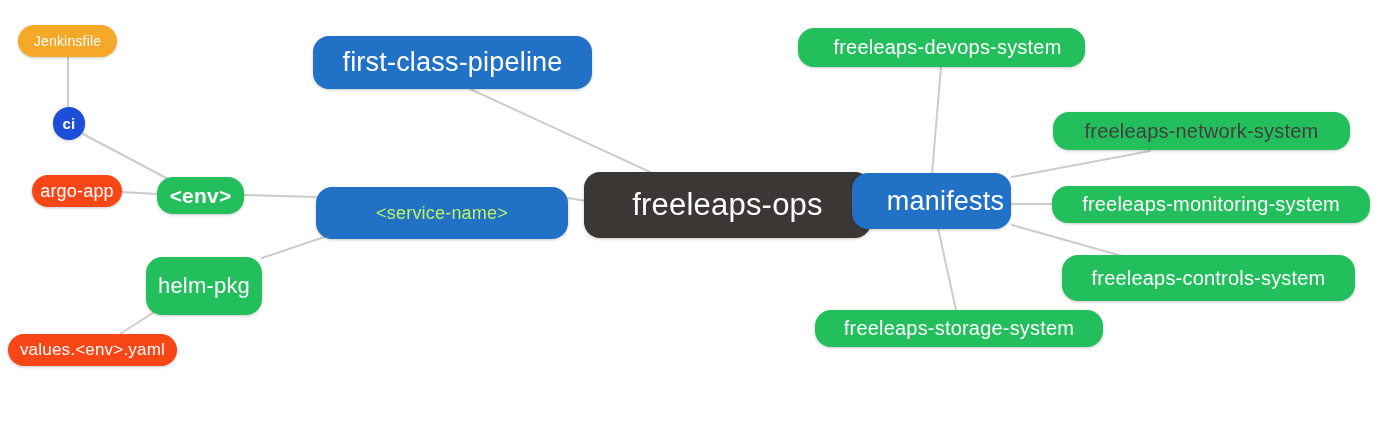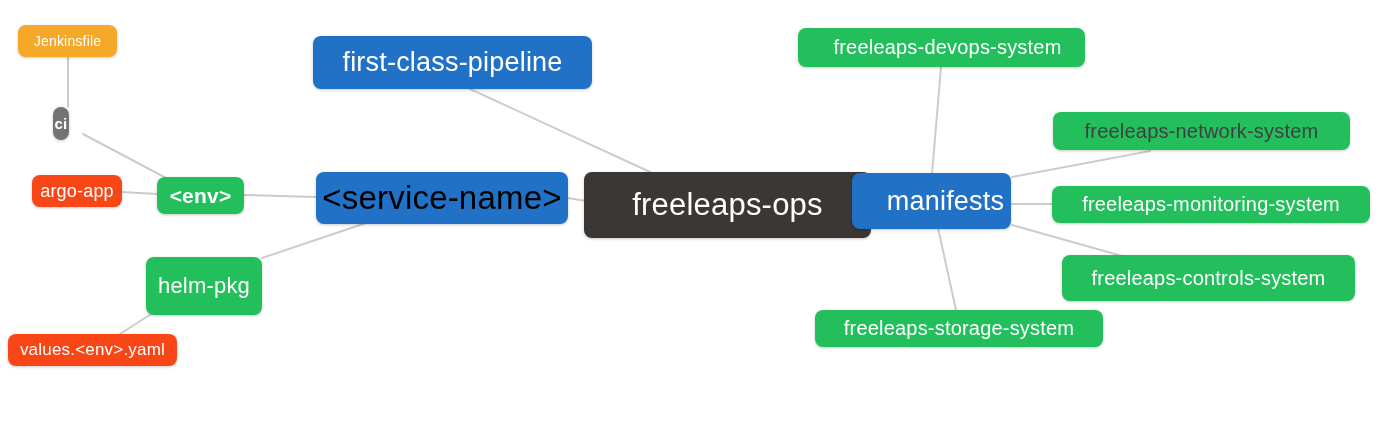--- a/index.html
+++ b/index.html
@@ -8,21 +8,21 @@
     background:#ffffff;
     font-family:"Liberation Sans", sans-serif;
     position:relative;overflow:hidden;
   }
   #canvas{position:absolute;left:0;top:0;width:1390px;height:421px;}
   #edges{position:absolute;left:0;top:0;width:1390px;height:421px;}
   .node{
     position:absolute;
     display:flex;align-items:center;justify-content:center;
     color:#ffffff;
-    border-radius:8px;
+    border-radius:16px;
     box-shadow:0 1px 3px rgba(0,0,0,0.22);
     white-space:nowrap;
     letter-spacing:0.2px;
     cursor:pointer;
     box-sizing:border-box;
     user-select:none;
   }
 </style>
 </head>
 <body>
@@ -39,27 +39,27 @@
       <line x1="173" y1="300" x2="120" y2="334" stroke="#CCCCCC" stroke-width="2" stroke-linecap="round"></line>
       <line x1="845" y1="202" x2="854" y2="201" stroke="#CCCCCC" stroke-width="2" stroke-linecap="round"></line>
       <line x1="932" y1="174" x2="941" y2="67" stroke="#CCCCCC" stroke-width="2" stroke-linecap="round"></line>
       <line x1="1012" y1="177" x2="1150" y2="151" stroke="#CCCCCC" stroke-width="2" stroke-linecap="round"></line>
       <line x1="1011" y1="204" x2="1052" y2="204" stroke="#CCCCCC" stroke-width="2" stroke-linecap="round"></line>
       <line x1="1012" y1="225" x2="1122" y2="256" stroke="#CCCCCC" stroke-width="2" stroke-linecap="round"></line>
       <line x1="938" y1="228" x2="956" y2="310" stroke="#CCCCCC" stroke-width="2" stroke-linecap="round"></line>
     </svg>
   <div id="nodes">
       <div class="node" style="left: 18px; top: 25px; width: 99px; height: 32px; font-size: 14px; font-weight: 400; background: rgb(246, 168, 41); color: rgb(255, 255, 255);">Jenkinsfile</div>
-      <div class="node" style="left: 53px; top: 107px; width: 16px; height: 33px; font-size: 15px; font-weight: 700; background: #737373; color: rgb(255, 255, 255);">ci</div>
+      <div class="node" style="left: 53px; top: 107px; width: 32px; height: 33px; font-size: 15px; font-weight: 700; background: #1d4ed8; color: rgb(255, 255, 255);">ci</div>
       <div class="node" style="left: 32px; top: 175px; width: 90px; height: 32px; font-size: 18px; font-weight: 400; background: rgb(249, 70, 22); color: rgb(255, 255, 255);">argo-app</div>
       <div class="node" style="left: 157px; top: 177px; width: 87px; height: 37px; font-size: 21px; font-weight: 700; background: rgb(35, 191, 92); color: rgb(255, 255, 255);">&lt;env&gt;</div>
       <div class="node" style="left: 146px; top: 257px; width: 116px; height: 58px; font-size: 22px; font-weight: 400; background: rgb(35, 191, 92); color: rgb(255, 255, 255);">helm-pkg</div>
       <div class="node" style="left: 8px; top: 334px; width: 169px; height: 32px; font-size: 17px; font-weight: 400; background: rgb(249, 70, 22); color: rgb(255, 255, 255);">values.&lt;env&gt;.yaml</div>
       <div class="node" style="left: 313px; top: 36px; width: 279px; height: 53px; font-size: 27px; font-weight: 400; background: rgb(33, 113, 198); color: rgb(255, 255, 255);">first-class-pipeline</div>
-      <div class="node" style="left: 316px; top: 172px; width: 252px; height: 52px; font-size: 33px; font-weight: 400; background: rgb(33, 113, 198); color: #000000;">&lt;service-name&gt;</div>
+      <div class="node" style="left: 316px; top: 187px; width: 252px; height: 52px; font-size: 18px; font-weight: 400; background: rgb(33, 113, 198); color: #bef264;">&lt;service-name&gt;</div>
       <div class="node" style="left: 584px; top: 172px; width: 287px; height: 66px; font-size: 31px; font-weight: 400; background: rgb(59, 55, 53); color: rgb(255, 255, 255);">freeleaps-ops</div>
       <div class="node" style="left: 852px; top: 173px; width: 159px; height: 56px; font-size: 27px; font-weight: 400; background: rgb(33, 113, 198); color: rgb(255, 255, 255); padding-left: 28px;">manifests</div>
       <div class="node" style="left: 798px; top: 28px; width: 287px; height: 39px; font-size: 20px; font-weight: 400; background: rgb(35, 191, 92); color: rgb(255, 255, 255); padding-left: 12px;">freeleaps-devops-system</div>
       <div class="node" style="left: 1053px; top: 112px; width: 297px; height: 38px; font-size: 20px; font-weight: 400; background: rgb(35, 191, 92); color: #404040;">freeleaps-network-system</div>
       <div class="node" style="left: 1052px; top: 186px; width: 318px; height: 37px; font-size: 20px; font-weight: 400; background: rgb(35, 191, 92); color: rgb(255, 255, 255);">freeleaps-monitoring-system</div>
       <div class="node" style="left: 1062px; top: 255px; width: 293px; height: 46px; font-size: 20px; font-weight: 400; background: rgb(35, 191, 92); color: rgb(255, 255, 255);">freeleaps-controls-system</div>
       <div class="node" style="left: 815px; top: 310px; width: 288px; height: 37px; font-size: 20px; font-weight: 400; background: rgb(35, 191, 92); color: rgb(255, 255, 255);">freeleaps-storage-system</div>
     </div>
 </div>
 

